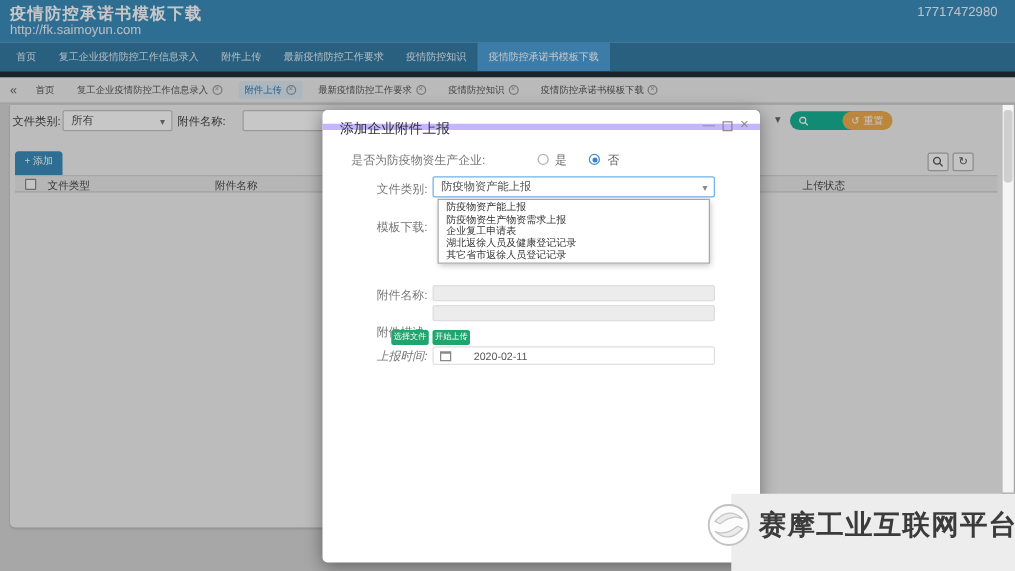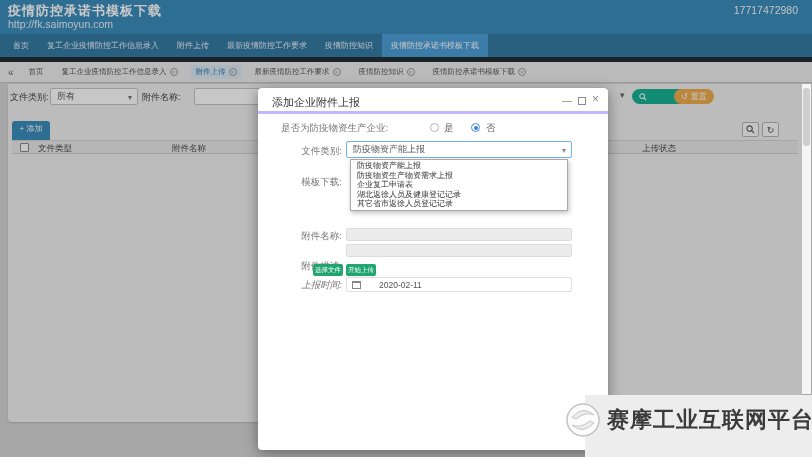--- a/index.html
+++ b/index.html
@@ -40,21 +40,21 @@
   .thcell { position:absolute; top:2px; font-size:8.5px; color:#4a4a4a; }
   .chk { position:absolute; width:9px; height:9px; border:1px solid #8a8a8a; background:#fdfdfd; border-radius:1px; }
 
   
   .scroll-track { position:absolute; left:802px; top:84px; width:9px; height:310px; background:#f5f5f5; z-index:15; }
   .scroll-thumb { position:absolute; left:1px; top:4px; width:7px; height:58px; background:#cfcfcf; border-radius:3px; }
 
   
   .overlay { position:absolute; inset:0; background:rgba(0,0,0,0.22); z-index:10; }
   .modal { position:absolute; left:258px; top:88px; width:350px; height:362px; background:#fff; border-radius:4px; box-shadow:0 3px 14px rgba(0,0,0,.4); z-index:20; }
-  .m-head { position:absolute; left:0; top:0; width:350px; height:26px; border-bottom:3px solid #c4b5fd; }
+  .m-head { position:absolute; left:0; top:0; width:350px; height:16px; border-bottom:5px solid #c4b5fd; }
   .m-title { position:absolute; left:14px; top:7px; font-size:11px; color:#333; }
   .m-ctrl { position:absolute; top:7px; font-size:10px; color:#8a8a8a; line-height:12px; }
   .m-maxbox { position:absolute; top:9px; width:8px; height:8px; border:1px solid #8a8a8a; }
   .m-label { position:absolute; left:0; width:84px; text-align:right; font-size:9.5px; color:#777; }
   .radio { position:absolute; width:9px; height:9px; border:1px solid #b3b3b3; border-radius:50%; background:#fff; }
   .radio.sel { border-color:#3d8fd0; }
   .radio.sel::after { content:""; position:absolute; left:1.5px; top:1.5px; width:4px; height:4px; border-radius:50%; background:#3a7fd0; }
   .rlabel { position:absolute; font-size:9.5px; color:#666; }
   .m-select { position:absolute; left:88px; top:53px; width:226px; height:17px; border:1px solid #6fb3e8; border-radius:2px; background:#fff; font-size:9px; color:#555; line-height:15px; padding:0 6px; }
   .m-select .caret { position:absolute; right:5px; top:1px; font-size:8px; color:#888; }

